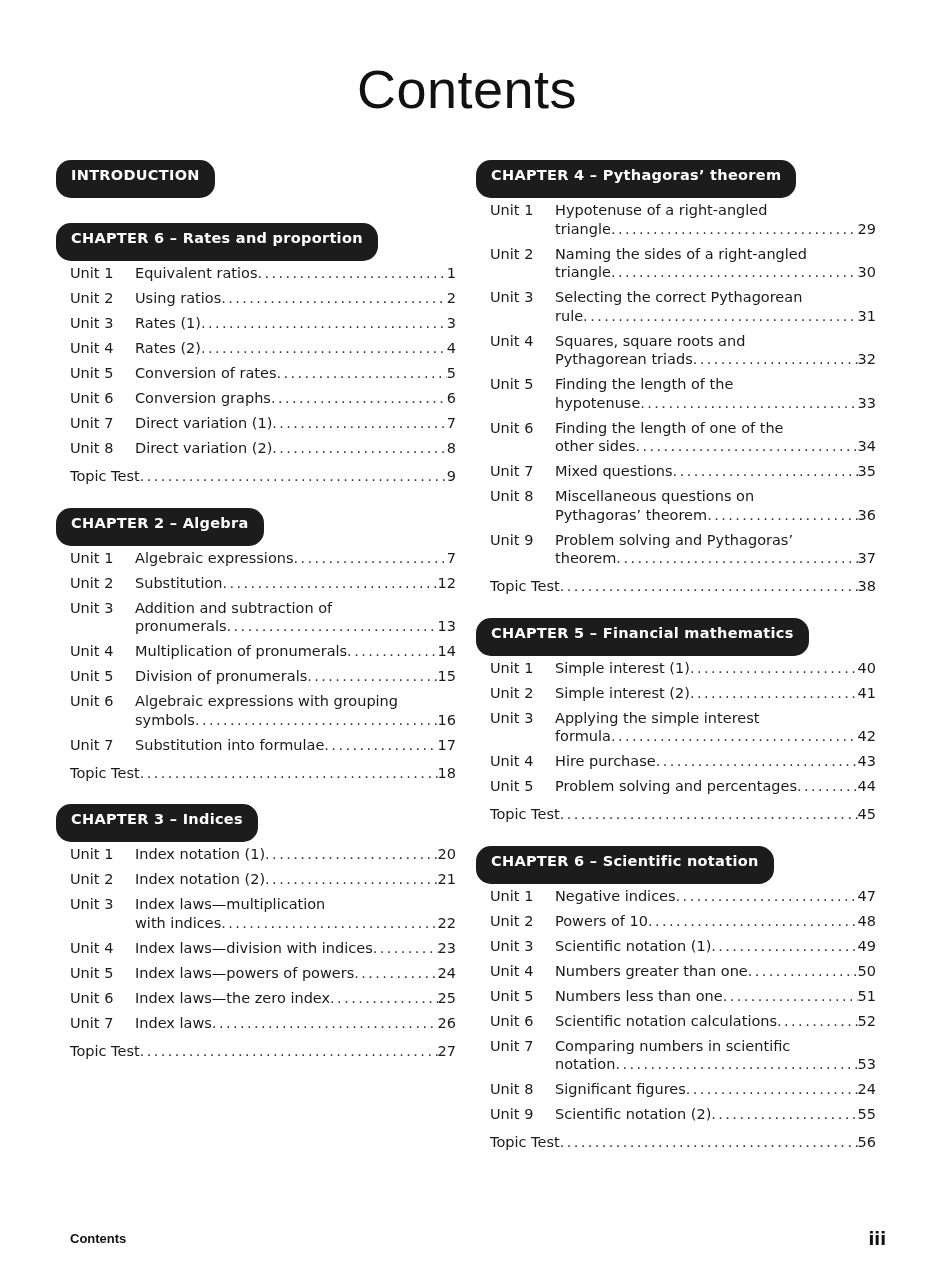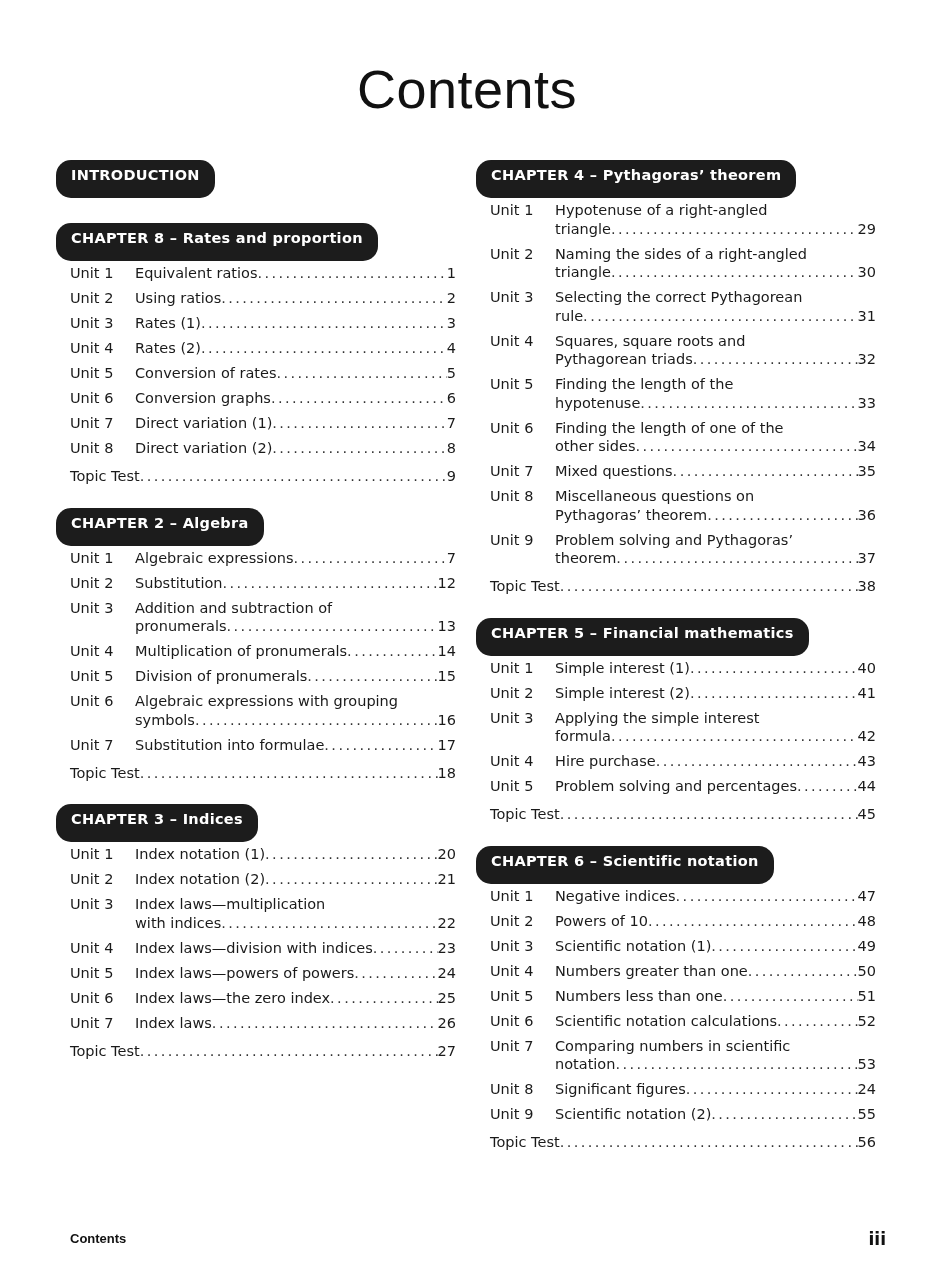--- a/index.html
+++ b/index.html
@@ -116,21 +116,21 @@
 <body>
 
 <h1 class="page-title">Contents</h1>
 
 <div class="col left">
   <div class="chapter intro">
     <span class="pill">INTRODUCTION</span>
   </div>
   <div id="left-chapters">
       <div class="chapter">
-    <span class="pill">CHAPTER 8 – Rates and proportion</span>
+    <span class="pill">CHAPTER 6 – Rates and proportion</span>
     <div class="units">
           <div class="unit">
     <span class="unit-label">Unit 1</span>
     <div class="unit-body">
 
       <div class="leader-line">
         <span class="leader-text">Equivalent ratios</span>
         <span class="dots"></span>
         <span class="page-num">1</span>
       </div>

